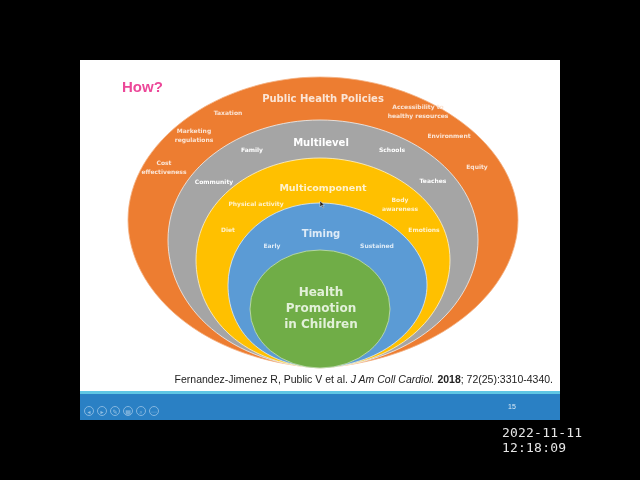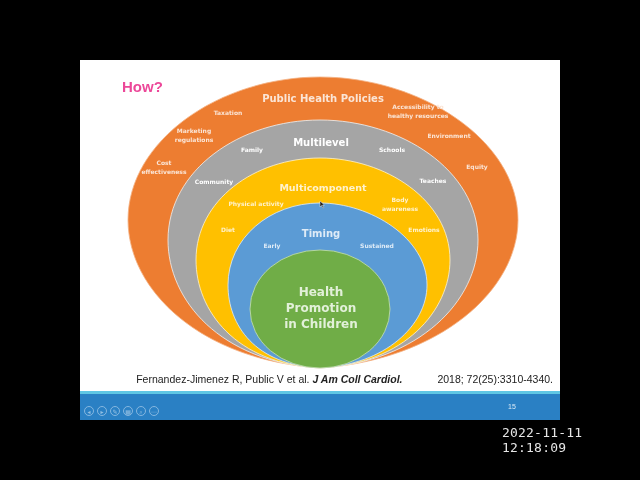--- a/index.html
+++ b/index.html
@@ -14,22 +14,22 @@
     #diagram { position: absolute; left: 0; top: 0; }
     .slide-title {
       position: absolute; left: 42px; top: 18px; font-size: 15px; font-weight: bold;
       color: #ec4899; font-family: "Liberation Sans", sans-serif;
     }
     .citation {
       position: absolute; left: 0; width: 473px; top: 313px; text-align: right;
       font-family: "Liberation Sans", sans-serif; font-size: 10.5px; color: #222;
       white-space: nowrap;
     }
-    .citation .journal { font-weight: bold; font-style: italic; }
-    .citation .year { font-weight: normal; margin-left: 32px; }
+    .citation .journal { font-weight: normal; font-style: italic; }
+    .citation .year { font-weight: bold; }
     .bottom-strip {
       position: absolute; left: 0; top: 331px; width: 480px; height: 3px; background: #5fc6e4;
     }
     .bottom-bar {
       position: absolute; left: 0; top: 334px; width: 480px; height: 26px; background: #2a80c4;
     }
     .toolbar {
       position: absolute; left: 4px; top: 12px; display: flex; gap: 3px; opacity: 0.55;
     }
     .tb-btn {

